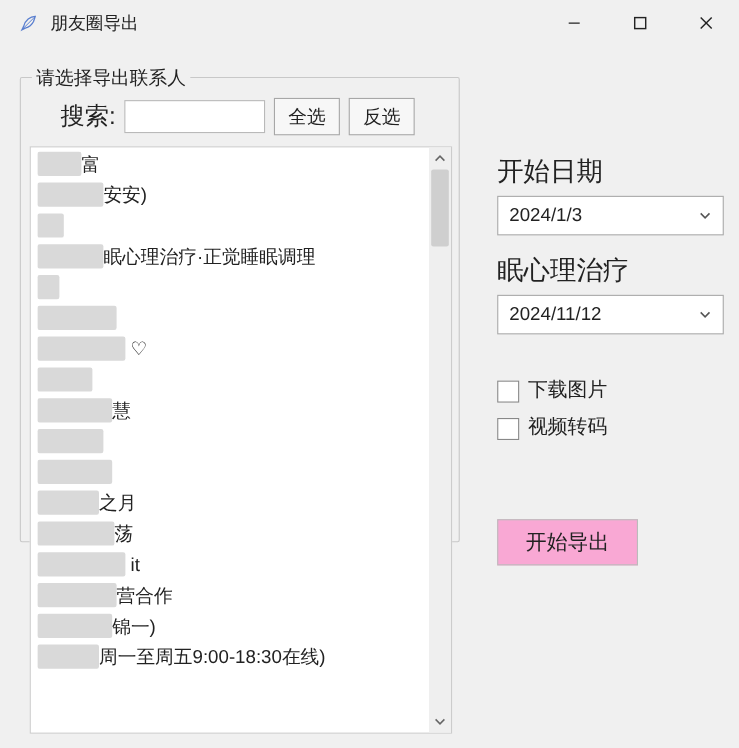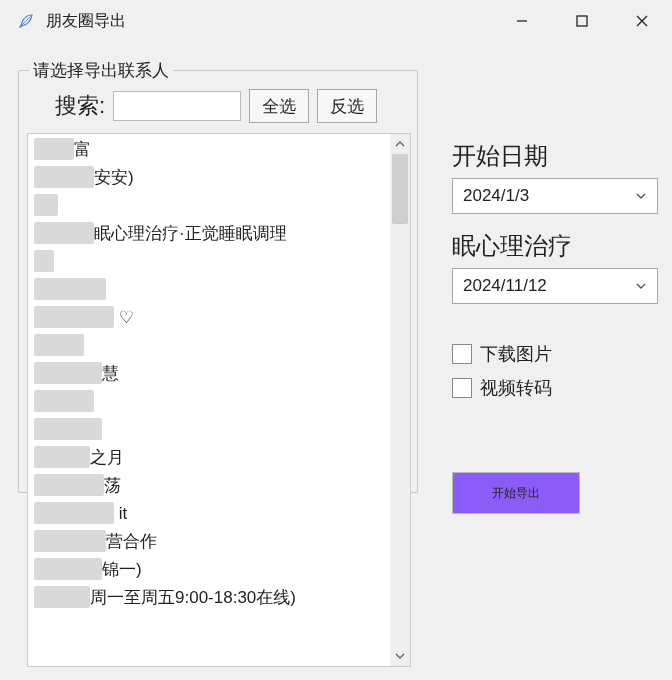--- a/index.html
+++ b/index.html
@@ -127,35 +127,35 @@
     padding-left: 10px;
     font-size: 17px;
     margin-bottom: 16px;
     position: relative;
   }
   .dateselect .chev {
     position: absolute; right: 10px; top: 0; bottom: 0;
     display:flex; align-items:center; color:#555;
   }
   .checkrow {
-    display:flex; align-items:center;
+    display:flex; align-items:flex-end;
     gap:8px; margin-bottom:10px;
     font-size: 18px;
   }
   .checkbox {
     width: 20px; height: 20px;
     border: 1px solid #888;
     background: #fff;
   }
   .exportbtn {
     margin-top: 72px;
     width: 128px; height: 42px;
     border: 1px solid #bbb;
-    background: #8b5cf6;
-    font-size: 12px;
+    background: #f9a8d4;
+    font-size: 19px;
     display:flex; align-items:center; justify-content:center;
   }
   svg { display:block; }
 </style>
 </head>
 <body>
 
 <div class="titlebar">
   <span class="icon">
     <svg width="18" height="18" viewBox="0 0 24 24">

